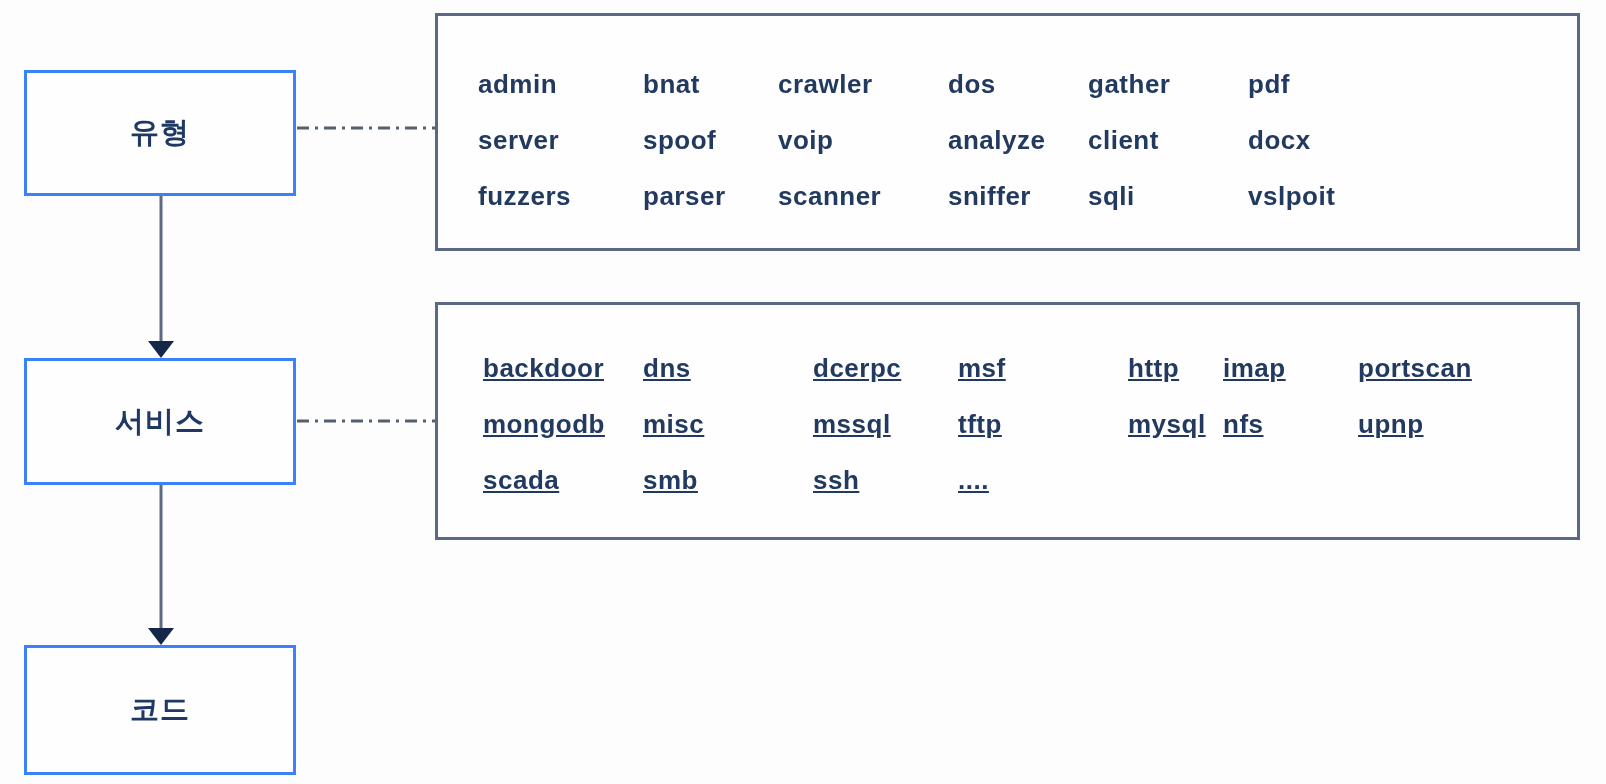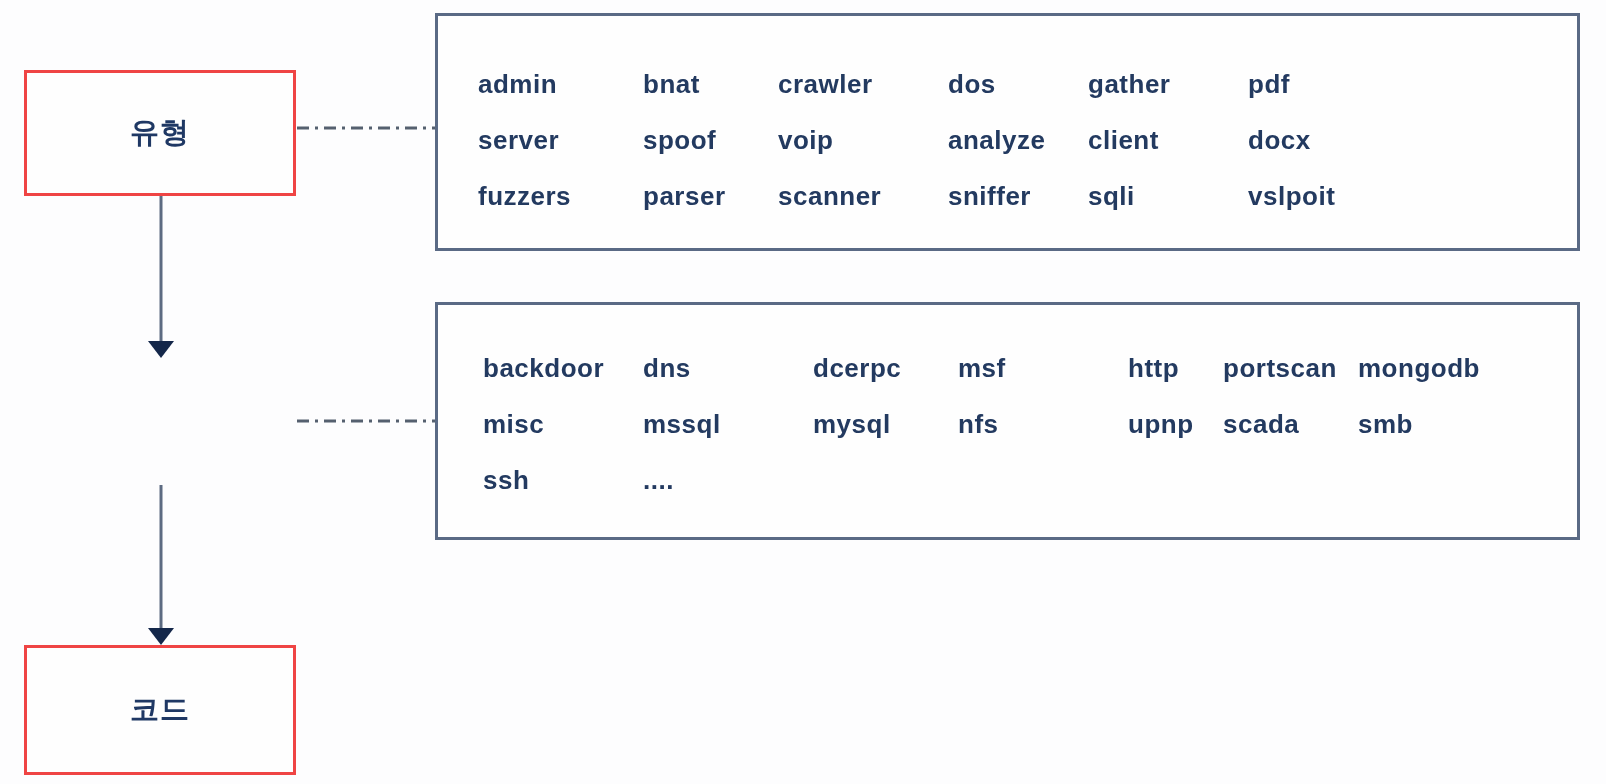--- a/index.html
+++ b/index.html
@@ -11,21 +11,21 @@
     font-family: "Liberation Sans", "DejaVu Sans", sans-serif;
     overflow: hidden;
   }
 
   
   .flow-node {
     position: absolute;
     left: 24px;
     width: 272px;
     height: 126px;
-    border: 3px solid #ef4444;
+    border: 3px solid #3b82f6;
     background: #fefefe;
     display: flex;
     align-items: center;
     justify-content: center;
     box-sizing: border-box;
   }
   .flow-node .label {
     color: #1f3864;
     font-size: 29px;
     font-weight: 700;
@@ -55,20 +55,21 @@
     font-weight: 700;
     letter-spacing: 0.5px;
   }
   #panel-type .grid {
     grid-template-columns: 165px 135px 170px 140px 160px 1fr;
     padding: 40px 0 0 40px;
   }
   #panel-service .grid {
     grid-template-columns: 160px 170px 145px 170px 95px 135px 1fr;
     padding: 35px 0 0 45px;
+    text-decoration: underline;
   }
   .cell {
     height: 56px;
     display: flex;
     align-items: center;
   }
 
   
   .overlay {
     position: absolute;
@@ -95,20 +96,23 @@
     </g>
 
     <line x1="297" y1="128" x2="435" y2="128" stroke="#55606f" stroke-width="3" stroke-dasharray="12 6 3 6"></line>
 
     <line x1="297" y1="421" x2="435" y2="421" stroke="#55606f" stroke-width="3" stroke-dasharray="12 6 3 6"></line>
   </svg>
 
   <div class="flow-node" id="node-type">
     <span class="label">유형</span>
   </div>
+  <div class="flow-node" id="node-service">
+    <span class="label">서비스</span>
+  </div>
   <div class="flow-node" id="node-code">
     <span class="label">코드</span>
   </div>
 
   <div class="panel" id="panel-type">
     <div class="grid">
       <div class="cell">admin</div>
       <div class="cell">bnat</div>
       <div class="cell">crawler</div>
       <div class="cell">dos</div>
@@ -132,24 +136,26 @@
   </div>
 
   <div class="panel" id="panel-service">
     <div class="grid">
       <div class="cell">backdoor</div>
       <div class="cell">dns</div>
       <div class="cell">dcerpc</div>
       <div class="cell">msf</div>
       <div class="cell">http</div>
 
+      <div class="cell">imap</div>
       <div class="cell">portscan</div>
       <div class="cell">mongodb</div>
       <div class="cell">misc</div>
       <div class="cell">mssql</div>
+      <div class="cell">tftp</div>
 
       <div class="cell">mysql</div>
       <div class="cell">nfs</div>
       <div class="cell">upnp</div>
       <div class="cell">scada</div>
       <div class="cell">smb</div>
       <div class="cell">ssh</div>
       <div class="cell">....</div>
     </div>
   </div>

